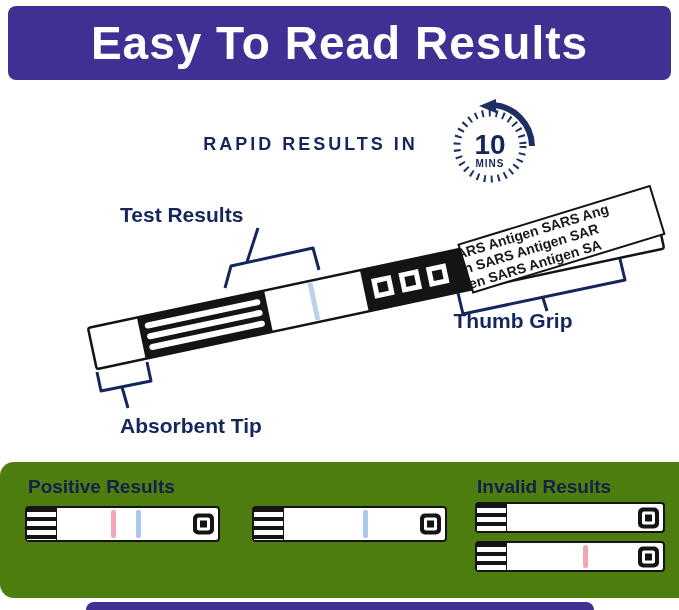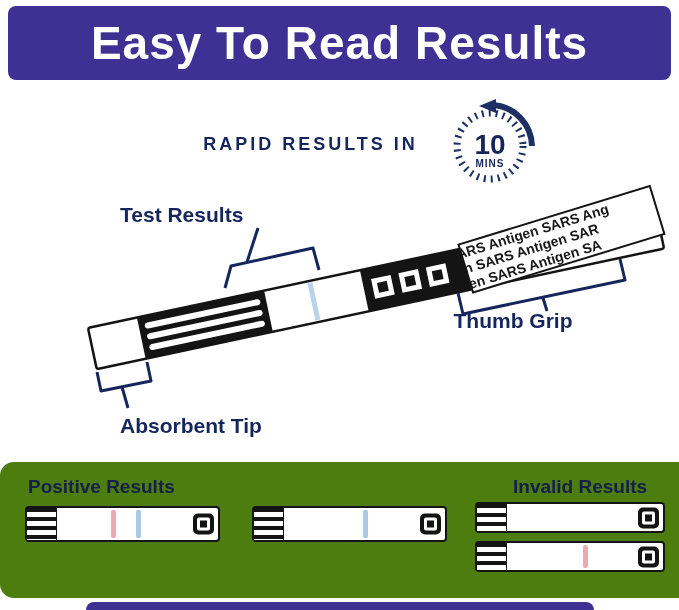--- a/index.html
+++ b/index.html
@@ -151,21 +151,21 @@
     <div class="rstrip" style="left:252px;top:44px;width:195px;height:36px;">
       <div class="cap"></div>
       <div class="tline" style="left: 57%; background: rgb(171, 200, 230);"></div>
       <div class="marker">
           <div class="m2">
             <div class="m3"></div>
           </div>
         </div>
     </div>
 
-    <div class="rhead" style="left:477px;top:14px;margin-left:36px;">Invalid Results</div>
+    <div class="rhead" style="left:477px;top:14px;">Invalid Results</div>
     <div class="rstrip" style="left:475px;top:40px;width:190px;height:31px;">
       <div class="cap"></div>
       <div class="marker">
           <div class="m2">
             <div class="m3"></div>
           </div>
         </div>
     </div>
     <div class="rstrip" style="left:475px;top:79px;width:190px;height:31px;">
       <div class="cap"></div>

